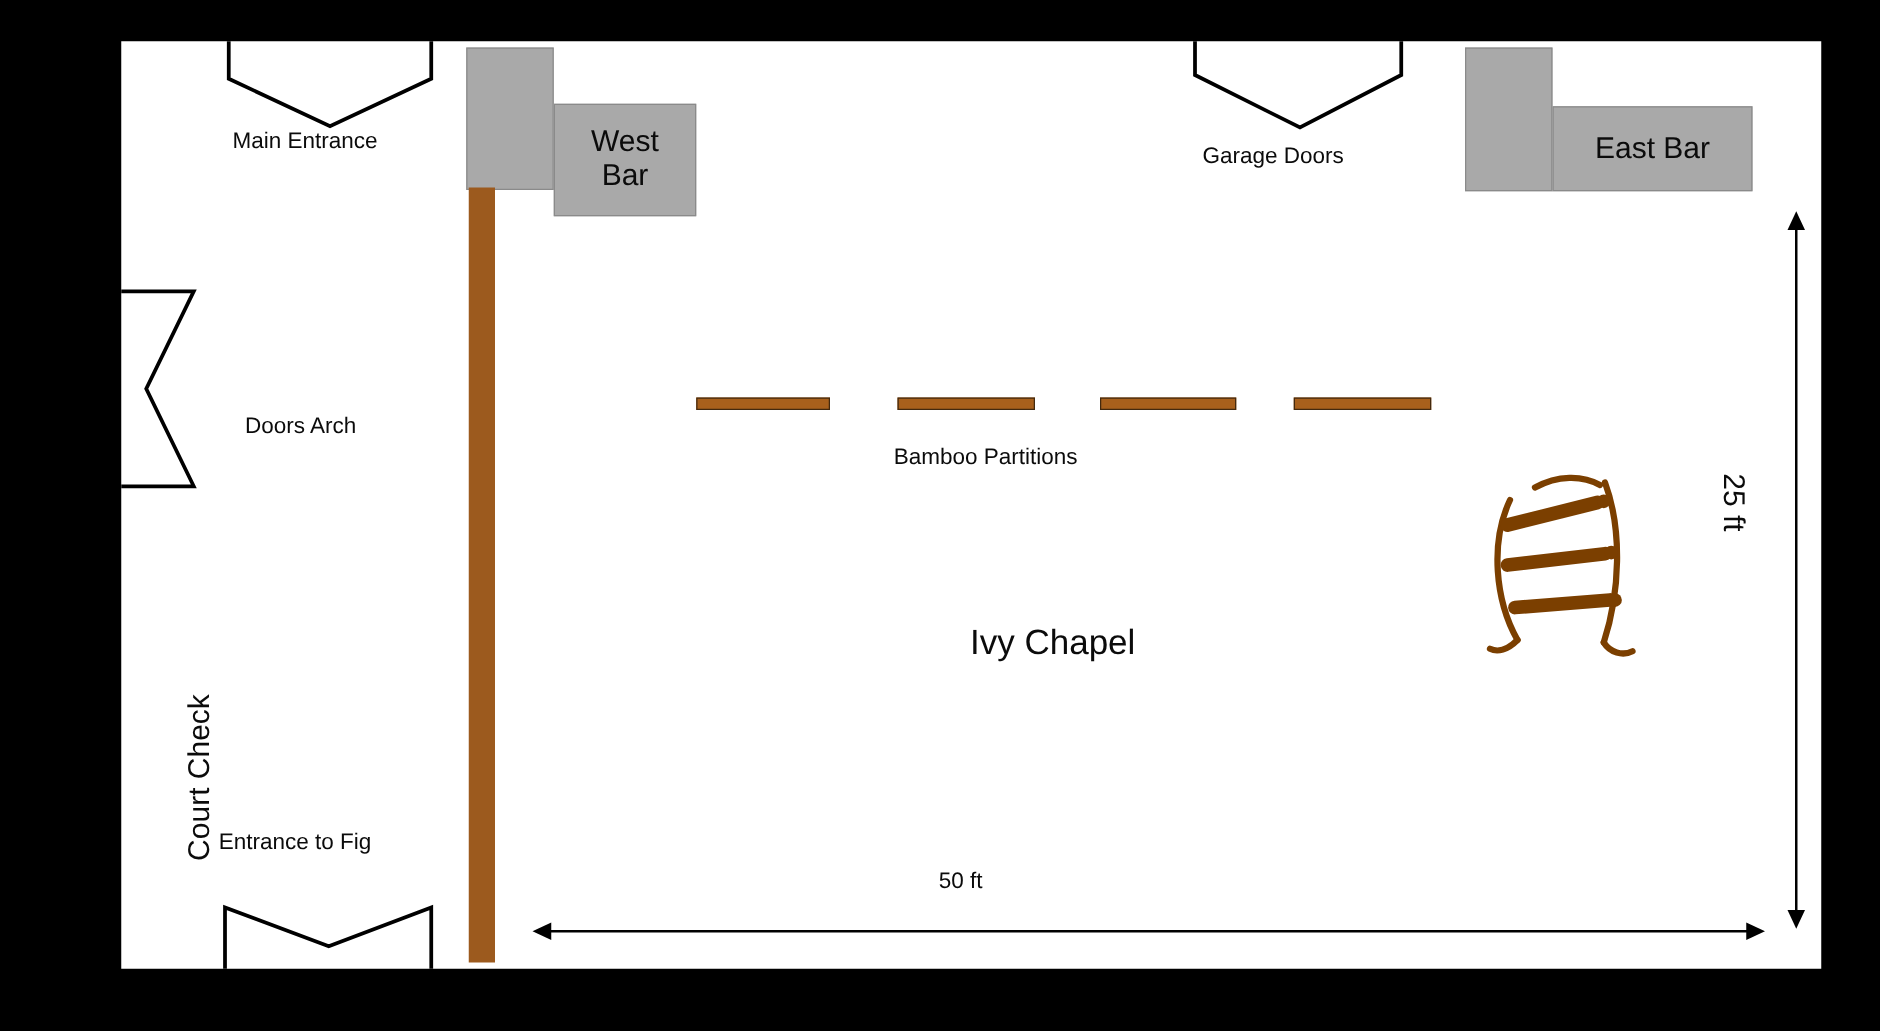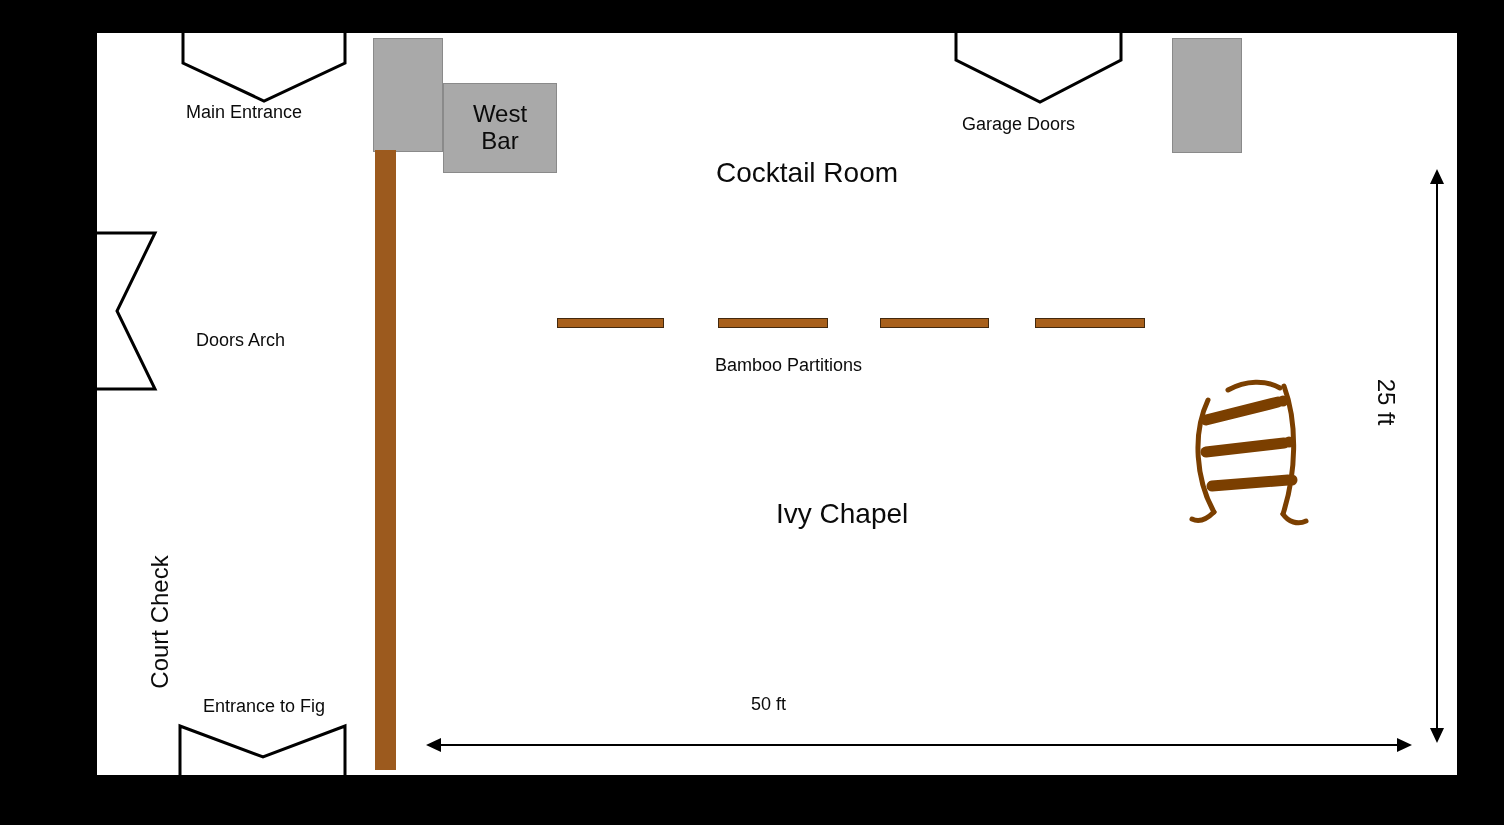--- a/index.html
+++ b/index.html
@@ -26,20 +26,23 @@
 
 <div class="stage">
 
   <div class="paper"></div>
 
   <div class="gray-block" style="left:373px;top:38px;width:70px;height:114px;"></div>
   <div class="gray-block bar-box" style="left:443px;top:83px;width:114px;height:90px;">
     <span class="wrap-narrow">West Bar</span>
   </div>
   <div class="gray-block" style="left:1172px;top:38px;width:70px;height:115px;"></div>
+  <div class="gray-block bar-box" style="left:1242px;top:85px;width:160px;height:68px;">
+    <span>East Bar</span>
+  </div>
 
   <div class="wall"></div>
 
   <div class="partition" style="left:557px;width:107px;"></div>
   <div class="partition" style="left:718px;width:110px;"></div>
   <div class="partition" style="left:880px;width:109px;"></div>
   <div class="partition" style="left:1035px;width:110px;"></div>
 
   <svg class="lines" width="1504" height="825" viewBox="0 0 1504 825">
 
@@ -81,31 +84,30 @@
       <circle cx="95" cy="29" r="5.5" fill="#7B3F00" stroke="none"></circle>
       <circle cx="101" cy="70" r="5.5" fill="#7B3F00" stroke="none"></circle>
       <circle cx="104" cy="108" r="5.5" fill="#7B3F00" stroke="none"></circle>
       <path d="M26,140 C18,148 10,150 4,147" stroke-width="5"></path>
       <path d="M95,142 C100,150 110,153 118,149" stroke-width="5"></path>
     </g>
   </svg>
 
   <div class="label" style="left:186px;top:102px;">Main Entrance</div>
 
-  <div class="label big" style="left:716px;top:157px;">Cocktail Room</div>
 
   <div class="label" style="left:962px;top:114px;text-align:center;">Garage Doors</div>
 
   <div class="label" style="left:196px;top:330px;">Doors Arch</div>
 
   <div class="label" style="left:715px;top:355px;">Bamboo Partitions</div>
 
   <div class="label big" style="left:737px;top:498px;margin-left:39px;">Ivy Chapel</div>
 
   <div class="rot-box rot-ccw" style="left:60px;top:608px;">Court Check</div>
 
-  <div class="label" style="left:175px;top:696px;margin-left:28px;">Entrance to Fig</div>
+  <div class="label" style="left:175px;top:663px;">Entrance to Fig</div>
 
   <div class="label" style="left:751px;top:694px;text-align:right;">50 ft</div>
 
   <div class="rot-box rot-cw" style="left:1286px;top:388px;">25 ft</div>
 
 </div>
 
 </body></html>

